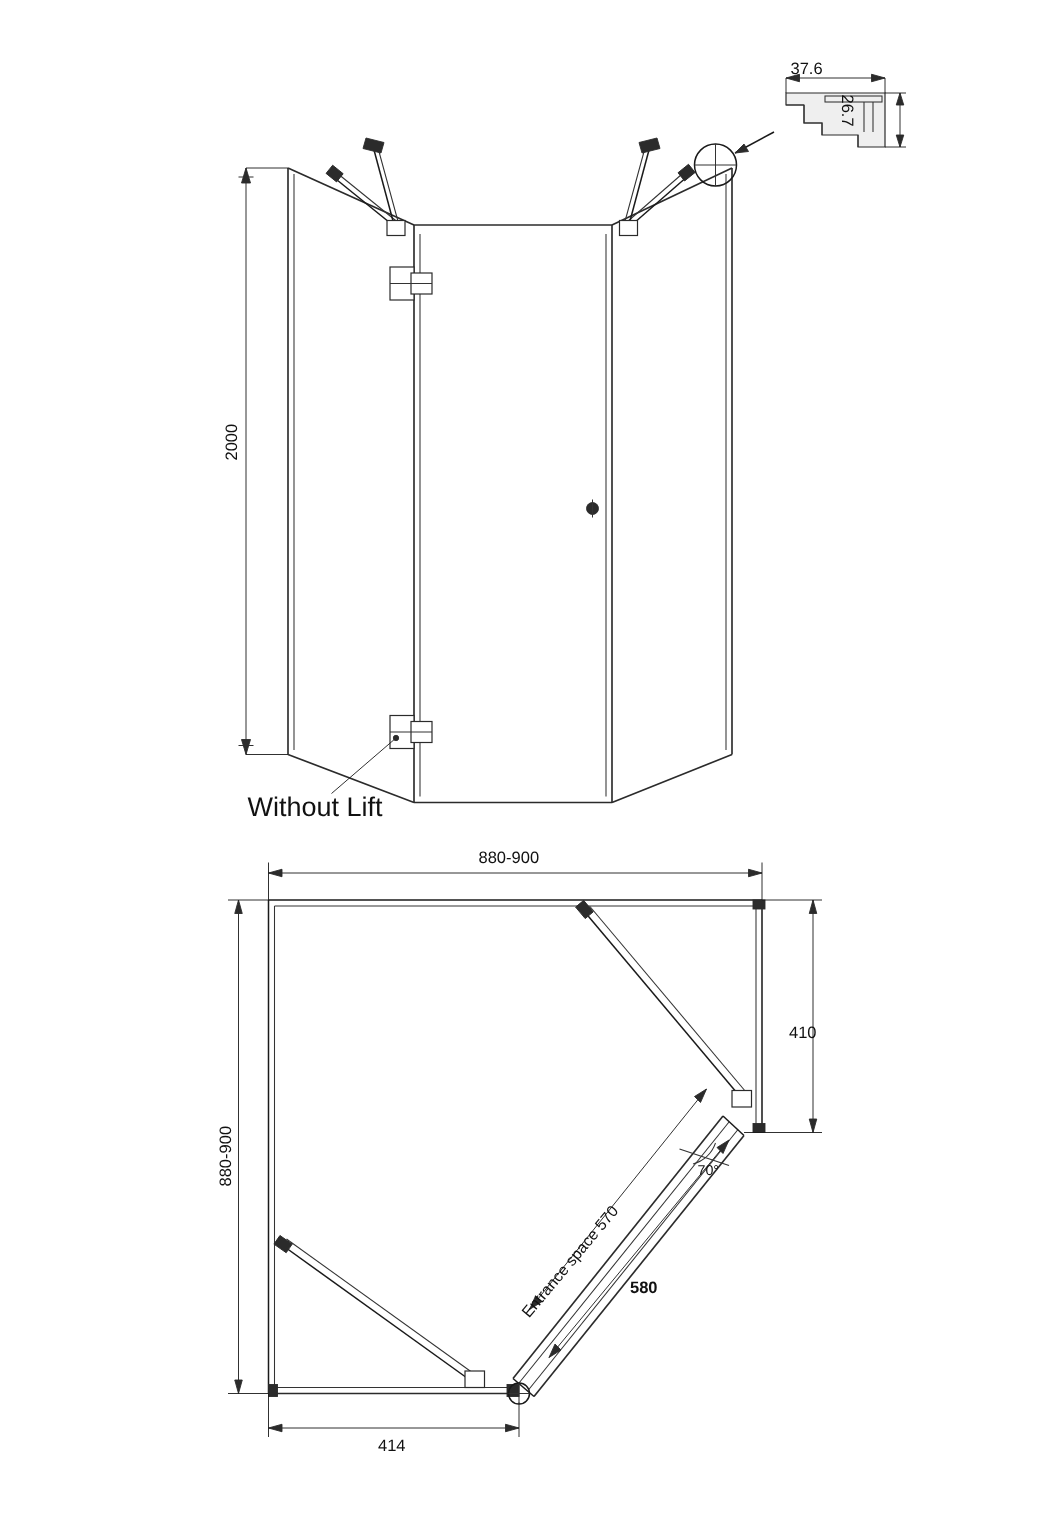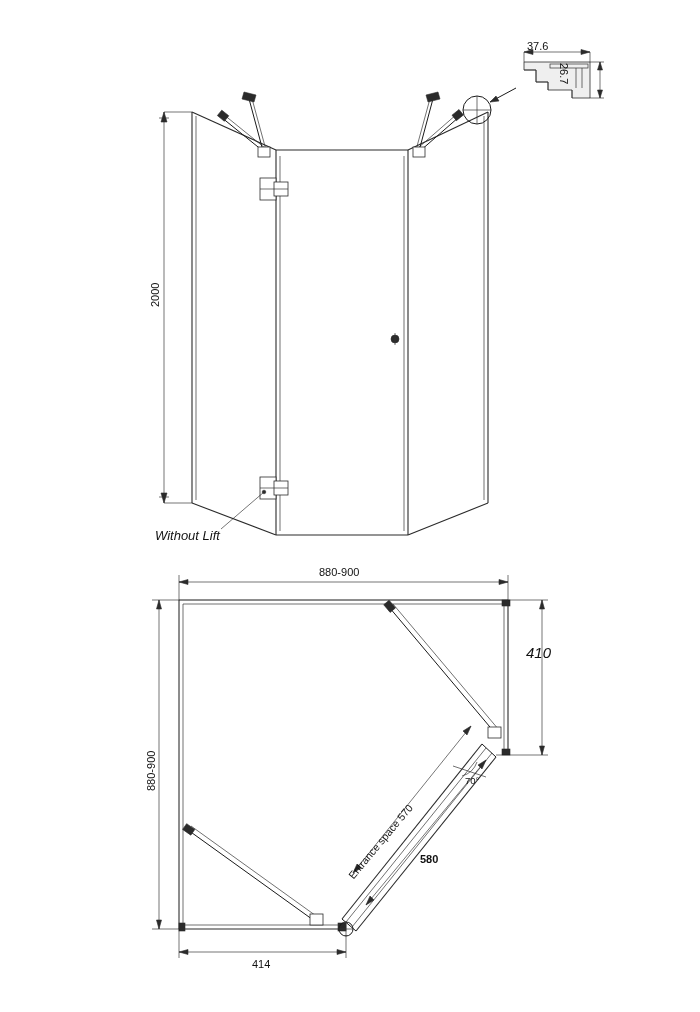--- a/index.html
+++ b/index.html
@@ -260,27 +260,27 @@
       </g>
     </g>
   </svg>
 
   <div class="lbl-abs" style="left:511px; top:40px; font-size:11px;">37.6</div>
 
   <div class="lbl-abs" style="left:554px; top:63px; font-size:11px; transform:rotate(90deg); transform-origin:left top;">26.7</div>
 
   <div class="lbl-abs" style="left:133px; top:307px; font-size:11px; transform:rotate(-90deg); transform-origin:left top;">2000</div>
 
-  <div class="lbl-abs" style="left:139px; top:528px; font-size:13px;font-style:italic;">Without Lift</div>
+  <div class="lbl-abs" style="left:149px; top:528px; font-size:18px;">Without Lift</div>
 
   <div class="lbl-abs" style="left:303px; top:566px; font-size:11px;">880-900</div>
 
   <div class="lbl-abs" style="left:129px; top:791px; font-size:11px; transform:rotate(-90deg); transform-origin:left top;">880-900</div>
 
-  <div class="lbl-abs" style="left:510px; top:644px; font-size:15px;font-style:italic;">410</div>
+  <div class="lbl-abs" style="left:510px; top:683px; font-size:11px;">410</div>
 
   <div class="lbl-abs" style="left:236px; top:958px; font-size:11px;">414</div>
 
   <div class="lbl-abs" style="left:404px; top:853px; font-size:11px;font-weight:bold;">580</div>
 
   <div class="lbl-abs" style="left:339px; top:869px; font-size:10.5px; transform:rotate(-50deg); transform-origin:left bottom;">Entrance space 570</div>
 
   <div class="lbl-abs" style="left:449px; top:775px; font-size:9.5px;">70°</div>
 
 </div>

